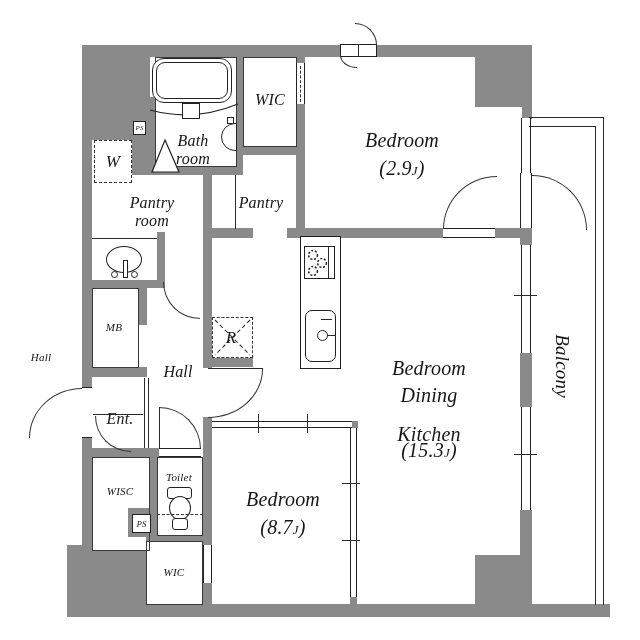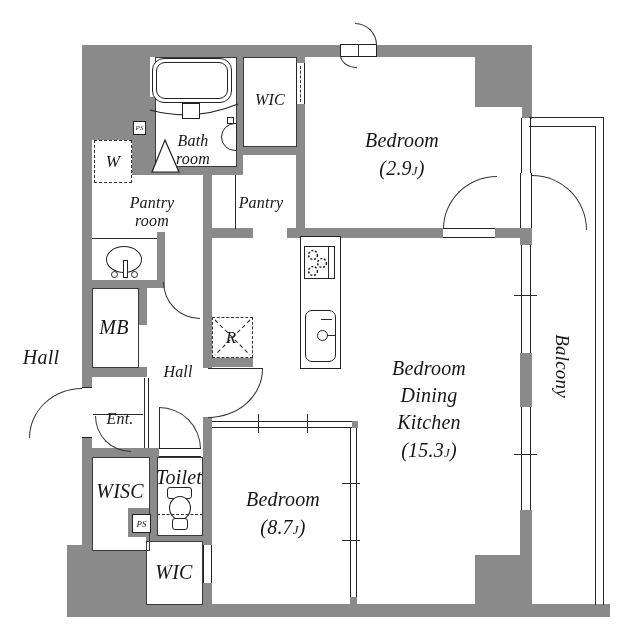--- a/index.html
+++ b/index.html
@@ -15,21 +15,21 @@
   .dashln{position:absolute;border-top:1.2px dashed #333;}
   .dashv{position:absolute;border-left:1.2px dashed #333;}
   .arc{position:absolute;box-sizing:border-box;background:transparent;}
   .arc-tl{border-top:1.2px solid #333;border-left:1.2px solid #333;border-top-left-radius:100% 100%;}
   .arc-tr{border-top:1.2px solid #333;border-right:1.2px solid #333;border-top-right-radius:100% 100%;}
   .arc-bl{border-bottom:1.2px solid #333;border-left:1.2px solid #333;border-bottom-left-radius:100% 100%;}
   .arc-br{border-bottom:1.2px solid #333;border-right:1.2px solid #333;border-bottom-right-radius:100% 100%;}
   .lbl{position:absolute;transform:translate(-50%,-50%);font-style:italic;color:#161616;
        white-space:nowrap;line-height:1;letter-spacing:.2px;}
   .vert{transform:translate(-50%,-50%) rotate(90deg);}
-  .s20{font-size:20px}.s19{font-size:19px}.s17{font-size:17px}.s16{font-size:16px}.s15{font-size:20px}
+  .s20{font-size:20px}.s19{font-size:19px}.s17{font-size:17px}.s16{font-size:16px}.s15{font-size:11px}
   .jj{font-size:65%;}
   .ps{display:flex;align-items:center;justify-content:center;font-style:italic;color:#222;}
   .abs{position:absolute;}
 </style>
 </head>
 <body>
 
 <div id="plan">
 
   <div class="w" style="left:83px;top:45px;width:449px;height:12px"></div>
@@ -179,17 +179,17 @@
   <div class="lbl s16" style="left:178px;top:372px">Hall</div>
   <div class="lbl s16" style="left:120px;top:419px">Ent.</div>
   <div class="lbl s17" style="left:231px;top:337px">R</div>
   <div class="lbl s15" style="left:120px;top:491px">WISC</div>
   <div class="lbl s15" style="left:179px;top:477px">Toilet</div>
   <div class="lbl s15" style="left:174px;top:572px">WIC</div>
   <div class="lbl s20" style="left:283px;top:499px">Bedroom</div>
   <div class="lbl s20" style="left:283px;top:527px"><span>(8.7</span><span class="jj">J</span><span>)</span></div>
   <div class="lbl s20" style="left:429px;top:368px">Bedroom</div>
   <div class="lbl s20" style="left:429px;top:395px">Dining</div>
-  <div class="lbl s20" style="left:429px;top:422px">Kitchen</div>
+  <div class="lbl s20" style="left:429px;top:434px">Kitchen</div>
   <div class="lbl s20" style="left:429px;top:450px"><span>(15.3</span><span class="jj">J</span><span>)</span></div>
   <div class="lbl s19 vert" style="left:562px;top:366px">Balcony</div>
 
 </div>
 
 </body></html>

